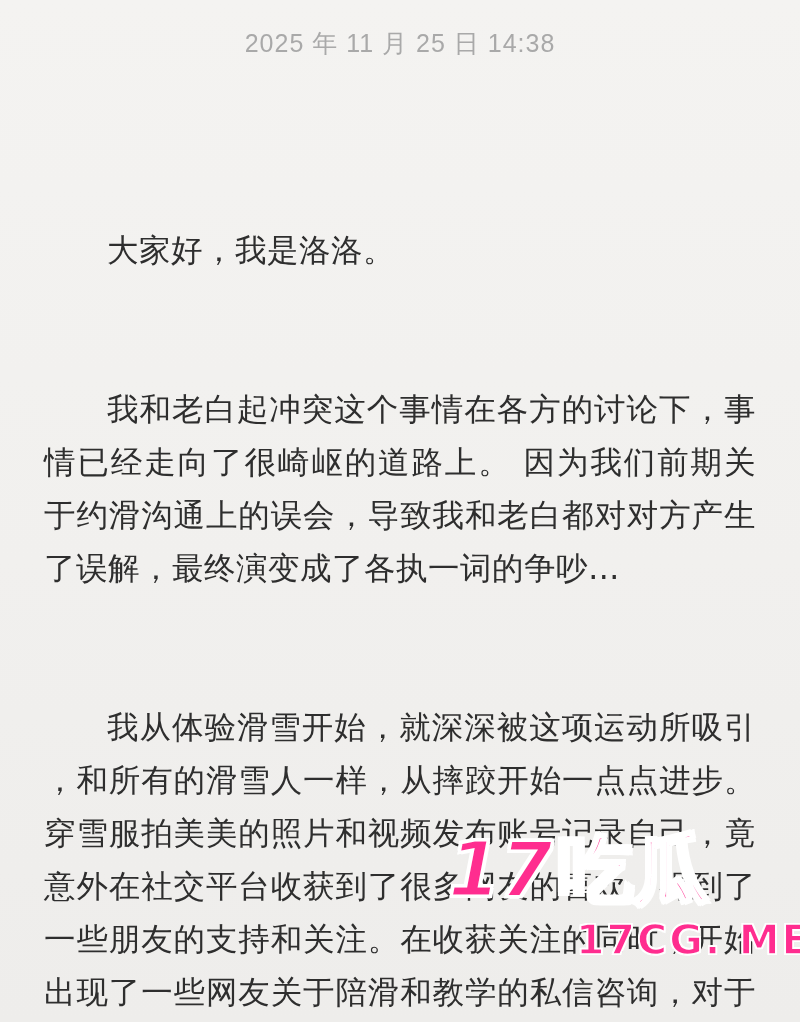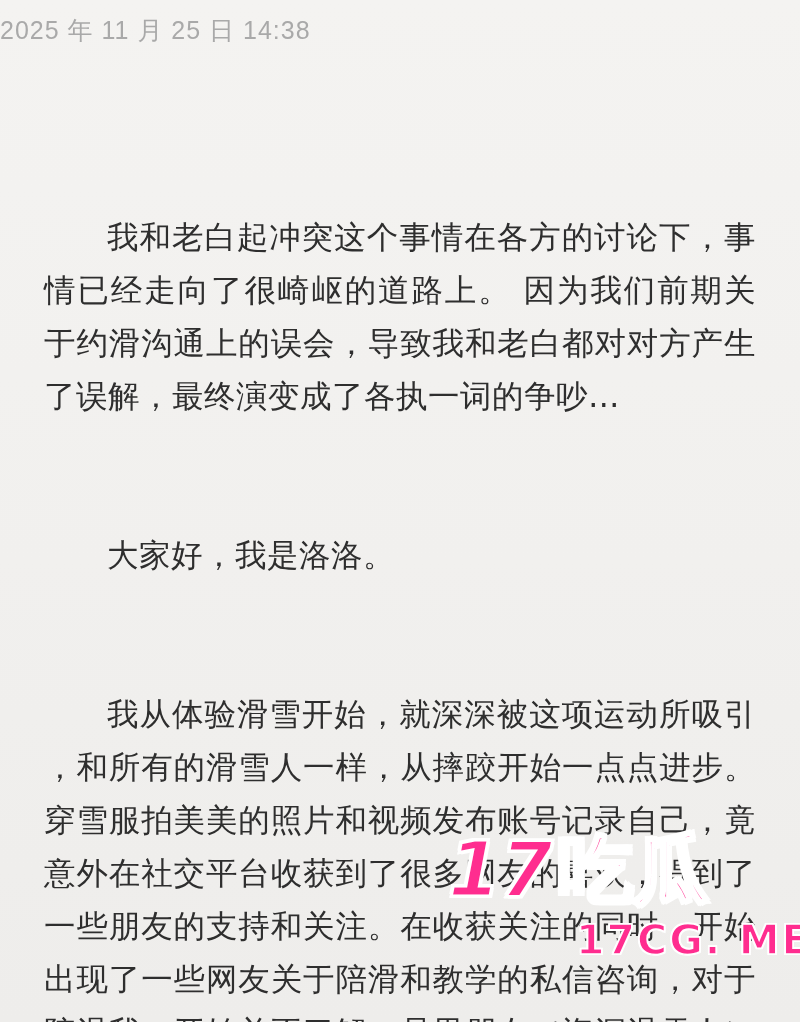--- a/index.html
+++ b/index.html
@@ -16,25 +16,25 @@
   }
   .page {
     position: relative;
     width: 800px;
     height: 1022px;
     background: linear-gradient(180deg, #f4f3f1 0%, #f1f0ee 55%, #eeedeb 100%);
     box-sizing: border-box;
     overflow: hidden;
   }
   .timestamp {
-    text-align: left;
+    text-align: center;
     color: #a9a9a9;
     font-size: 25px;
     letter-spacing: 1px;
-    padding-top: 14px;
+    padding-top: 27px;
     padding-bottom: 6px;
     font-family: "Liberation Sans", sans-serif;
     font-weight: 400;
   }
   .note-body {
     margin: 52px 44px 0 44px;
     color: #2e2e2e;
     font-size: 31.5px;
     line-height: 53px;
     letter-spacing: 0.5px;
@@ -110,22 +110,22 @@
   }
 </style>
 </head>
 <body>
 
 <div class="page">
 
   <div class="timestamp">2025 年 11 月 25 日 14:38</div>
 
   <div class="note-body">
+    <p>大家好，我是洛洛。</p>
     <p>我和老白起冲突这个事情在各方的讨论下，事情已经走向了很崎岖的道路上。 因为我们前期关于约滑沟通上的误会，导致我和老白都对对方产生了误解，最终演变成了各执一词的争吵…</p>
-    <p>大家好，我是洛洛。</p>
     <p>我从体验滑雪开始，就深深被这项运动所吸引 ，和所有的滑雪人一样，从摔跤开始一点点进步。穿雪服拍美美的照片和视频发布账号记录自己，竟意外在社交平台收获到了很多网友的喜欢，得到了一些朋友的支持和关注。在收获关注的同时，开始出现了一些网友关于陪滑和教学的私信咨询，对于陪滑我一开始并不了解，是男朋友（资深滑雪人）解答了我的疑惑，具体解释为给滑雪雪友提供滑雪问题解答、雪场照片视频的拍摄、雪道引导、雪场营业时间内的陪伴滑雪服务，是一个公开透明、清清白白的滑雪兼职工作。</p>
     
   </div>
 
   <div class="watermark">
     <div class="wm-main"><span class="wm-17">17</span><span class="wm-cn">吃瓜</span></div>
     <div class="wm-sub">17CG. ME</div>
   </div>
 
 </div>

